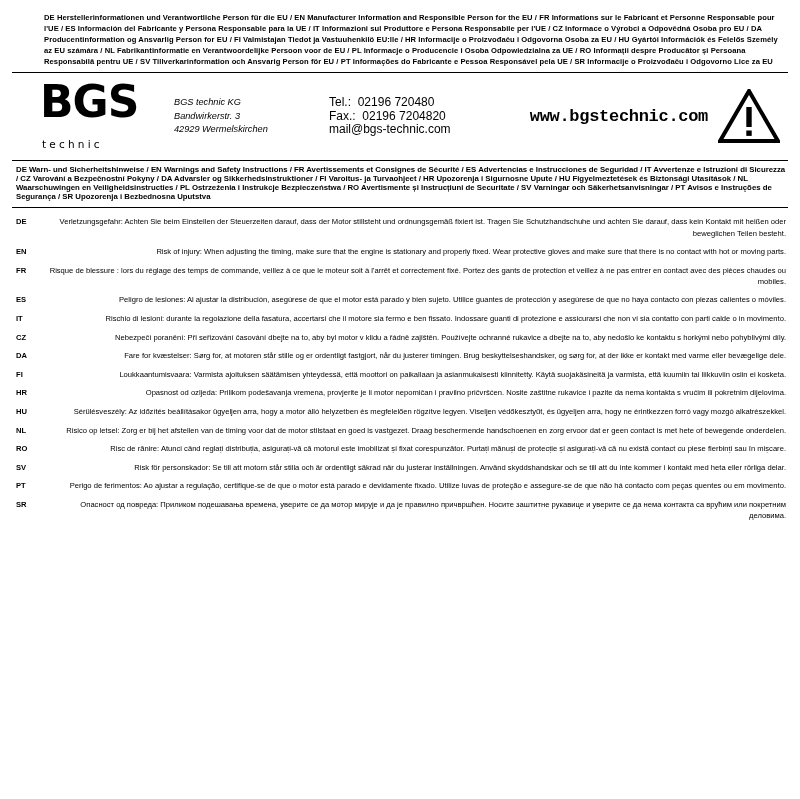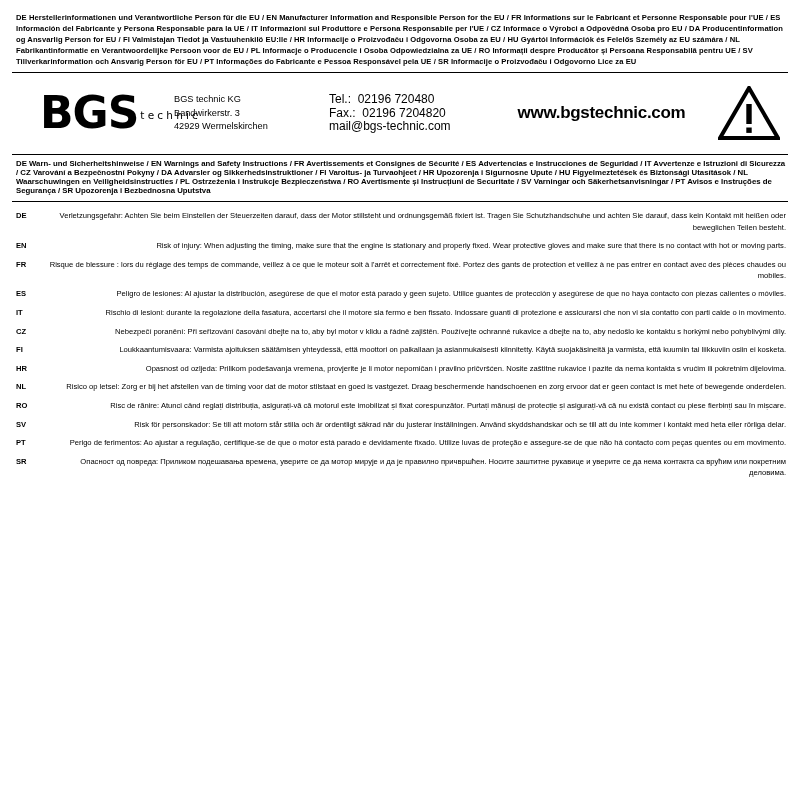--- a/index.html
+++ b/index.html
@@ -23,39 +23,40 @@
   }
 
   
   .header-langs {
     font-size: 7.6px;
     line-height: 11.1px;
     font-weight: bold;
     text-align: left;
     letter-spacing: 0.01em;
     padding: 2px 2px 5px 4px;
+    margin-left: 28px;
   }
   .rule {
     border: none;
     border-top: 1px solid #000;
     margin: 0;
   }
 
   
   .company-band {
     display: flex;
     align-items: center;
     padding: 9px 4px 10px 4px;
     min-height: 62px;
   }
   .logo {
     width: 150px;
     flex: 0 0 150px;
     display: flex;
-    flex-direction: row;
+    flex-direction: column;
     align-items: flex-start;
     padding-left: 24px;
     box-sizing: border-box;
   }
   .logo-main {
     font-family: "DejaVu Sans", sans-serif;
     font-weight: bold;
     font-size: 44px;
     line-height: 40px;
     letter-spacing: -1px;
@@ -67,30 +68,31 @@
     letter-spacing: 3.2px;
     margin-top: 16px;
     margin-left: 2px;
     color: #000;
   }
   .addr {
     flex: 0 0 155px;
     font-size: 9.2px;
     line-height: 13.5px;
     padding-left: 8px;
+    font-style: italic;
   }
   .contact {
     flex: 0 0 160px;
     font-size: 12px;
     line-height: 13.5px;
   }
   .website {
     flex: 1 1 auto;
-    text-align: center;
-    font-family: Liberation Sans, sans-serif;
+    text-align: right;
+    font-family: Liberation Mono, monospace;
     font-weight: bold;
     font-size: 17px;
     letter-spacing: -0.3px;
     padding-left: 6px;
   }
   .warn-tri {
     flex: 0 0 72px;
     display: flex;
     justify-content: flex-end;
     align-items: center;
@@ -194,37 +196,45 @@
         <tr>
           <td class="code">EN</td>
           <td class="txt">Risk of injury: When adjusting the timing, make sure that the engine is stationary and properly fixed. Wear protective gloves and make sure that there is no contact with hot or moving parts.</td>
         </tr>
         <tr>
           <td class="code">FR</td>
           <td class="txt">Risque de blessure : lors du réglage des temps de commande, veillez à ce que le moteur soit à l'arrêt et correctement fixé. Portez des gants de protection et veillez à ne pas entrer en contact avec des pièces chaudes ou mobiles.</td>
         </tr>
         <tr>
           <td class="code">ES</td>
-          <td class="txt">Peligro de lesiones: Al ajustar la distribución, asegúrese de que el motor está parado y geen sujeto. Utilice guantes de protección y asegúrese de que no haya contacto con piezas calientes o móviles.</td>
+          <td class="txt">Peligro de lesiones: Al ajustar la distribución, asegúrese de que el motor está parado y bien sujeto. Utilice guantes de protección y asegúrese de que no haya contacto con piezas calientes o móviles.</td>
         </tr>
         <tr>
           <td class="code">IT</td>
           <td class="txt">Rischio di lesioni: durante la regolazione della fasatura, accertarsi che il motore sia fermo e ben fissato. Indossare guanti di protezione e assicurarsi che non vi sia contatto con parti calde o in movimento.</td>
         </tr>
         <tr>
           <td class="code">CZ</td>
           <td class="txt">Nebezpečí poranění: Při seřizování časování dbejte na to, aby byl motor v klidu a řádně zajištěn. Používejte ochranné rukavice a dbejte na to, aby nedošlo ke kontaktu s horkými nebo pohyblivými díly.</td>
         </tr>
         <tr>
+          <td class="code">DA</td>
+          <td class="txt">Fare for kvæstelser: Sørg for, at motoren står stille og er ordentligt fastgjort, når du justerer timingen. Brug beskyttelseshandsker, og sørg for, at der ikke er kontakt med varme eller bevægelige dele.</td>
+        </tr>
+        <tr>
           <td class="code">FI</td>
           <td class="txt">Loukkaantumisvaara: Varmista ajoituksen säätämisen yhteydessä, että moottori on paikallaan ja asianmukaisesti kiinnitetty. Käytä suojakäsineitä ja varmista, että kuumiin tai liikkuviin osiin ei kosketa.</td>
         </tr>
         <tr>
           <td class="code">HR</td>
           <td class="txt">Opasnost od ozljeda: Prilikom podešavanja vremena, provjerite je li motor nepomičan i pravilno pričvršćen. Nosite zaštitne rukavice i pazite da nema kontakta s vrućim ili pokretnim dijelovima.</td>
+        </tr>
+        <tr>
+          <td class="code">HU</td>
+          <td class="txt">Sérülésveszély: Az időzítés beállításakor ügyeljen arra, hogy a motor álló helyzetben és megfelelően rögzítve legyen. Viseljen védőkesztyűt, és ügyeljen arra, hogy ne érintkezzen forró vagy mozgó alkatrészekkel.</td>
         </tr>
         <tr>
           <td class="code">NL</td>
           <td class="txt">Risico op letsel: Zorg er bij het afstellen van de timing voor dat de motor stilstaat en goed is vastgezet. Draag beschermende handschoenen en zorg ervoor dat er geen contact is met hete of bewegende onderdelen.</td>
         </tr>
         <tr>
           <td class="code">RO</td>
           <td class="txt">Risc de rănire: Atunci când reglați distribuția, asigurați-vă că motorul este imobilizat și fixat corespunzător. Purtați mănuși de protecție și asigurați-vă că nu există contact cu piese fierbinți sau în mișcare.</td>
         </tr>
         <tr>

